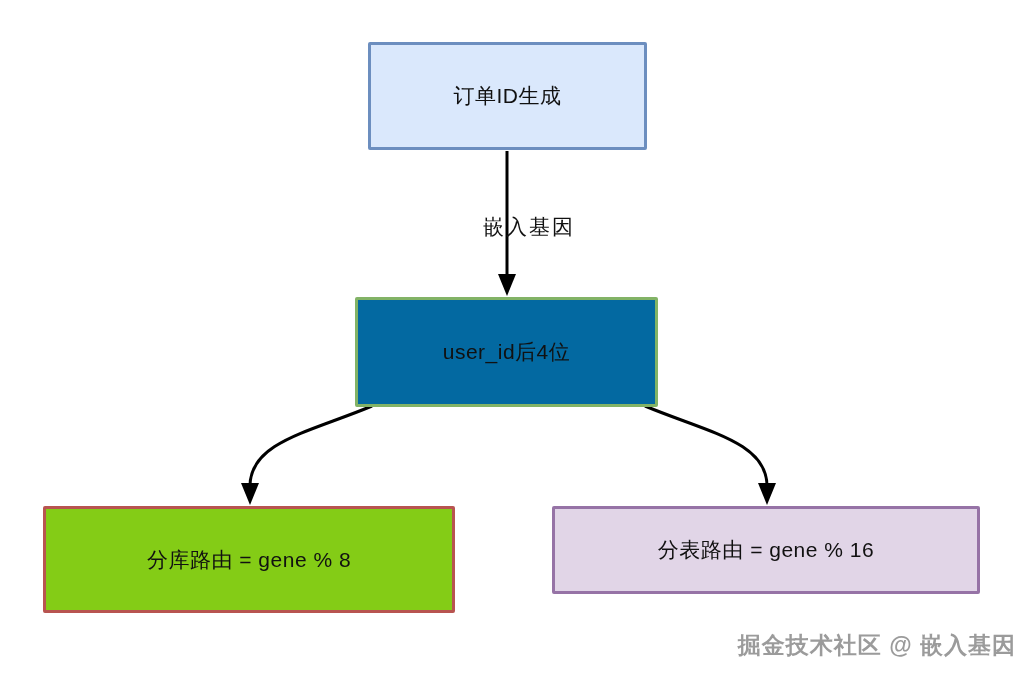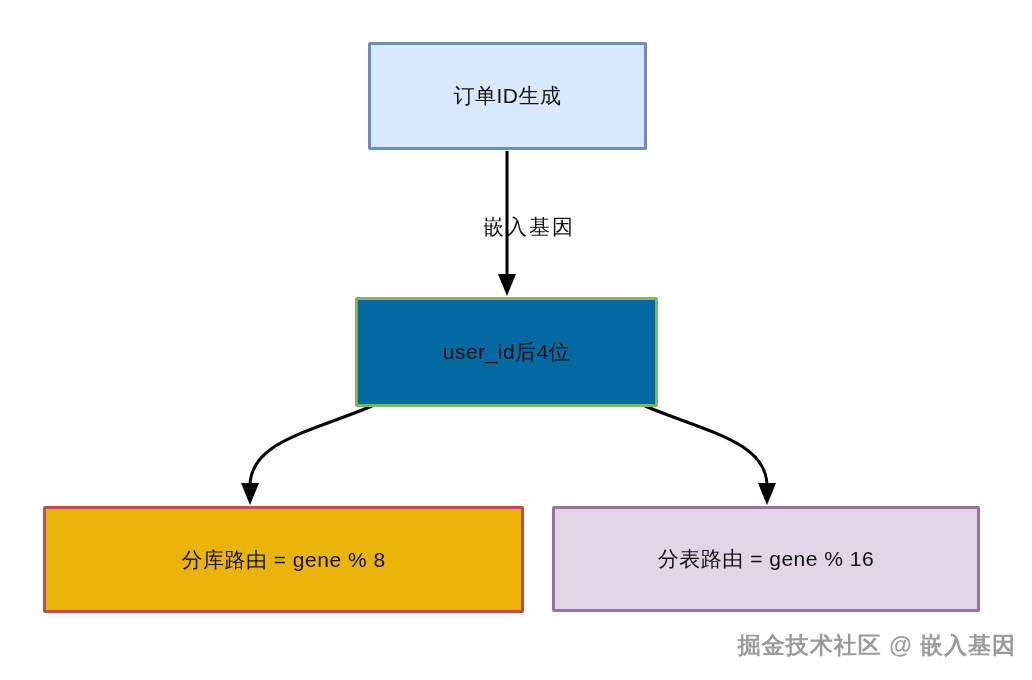--- a/index.html
+++ b/index.html
@@ -39,25 +39,25 @@
   }
   .node-order-id {
     left: 368px; top: 42px; width: 279px; height: 108px;
     background: #dae8fc; border-color: #6c8ebf;
   }
   .node-user-id {
     left: 355px; top: 297px; width: 303px; height: 110px;
     background: #0369a1; border-color: #82b366;
   }
   .node-db-route {
-    left: 43px; top: 506px; width: 481px; height: 107px;
-    background: #eab308; border-color: #b85450;
+    left: 43px; top: 506px; width: 412px; height: 107px;
+    background: #84cc16; border-color: #b85450;
   }
   .node-table-route {
-    left: 552px; top: 506px; width: 428px; height: 106px;
+    left: 552px; top: 506px; width: 428px; height: 88px;
     background: #e1d5e7; border-color: #9673a6;
   }
   .edge-label {
     position: absolute;
     left: 509px; top: 227px;
     transform: translate(-50%, -50%);
     font-size: 21px;
     color: #111111;
     letter-spacing: 2px;
     white-space: nowrap;

